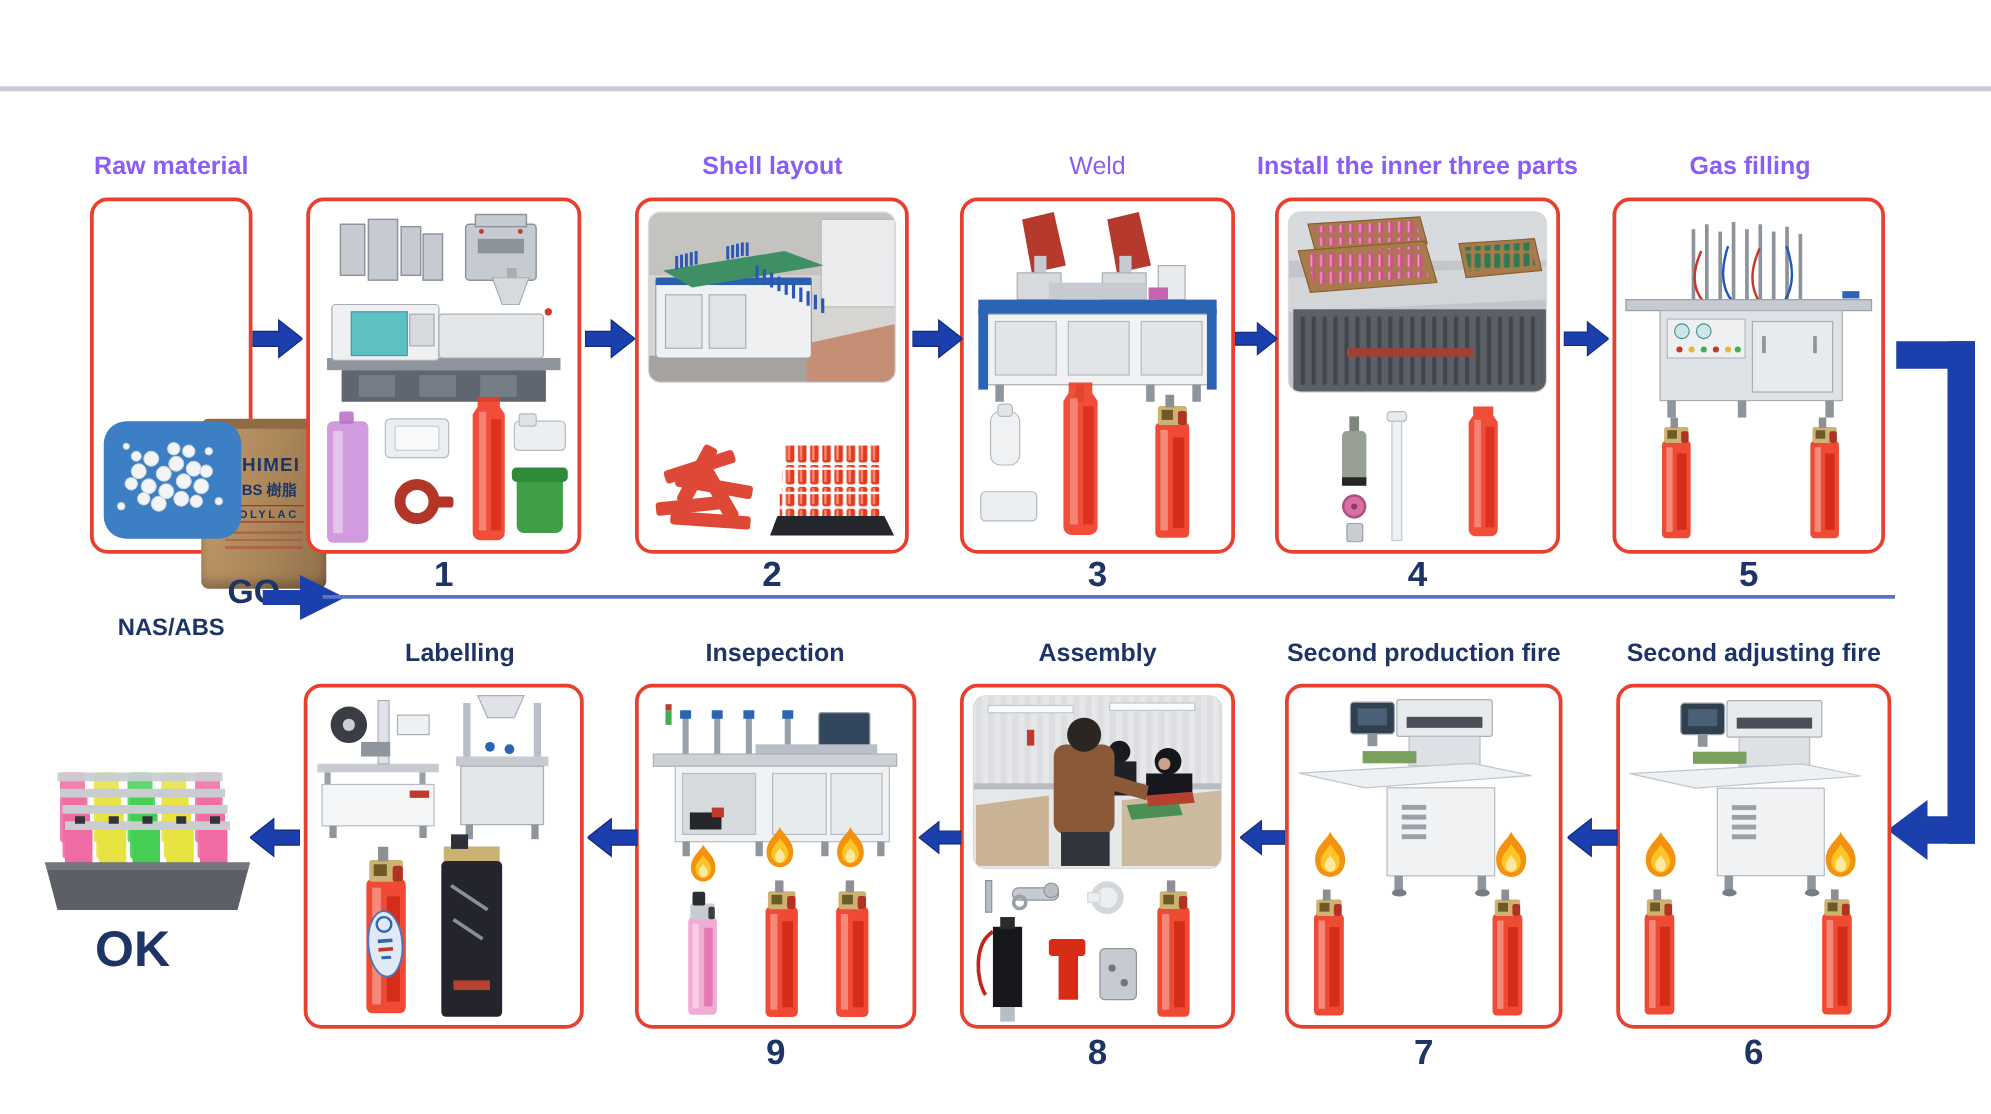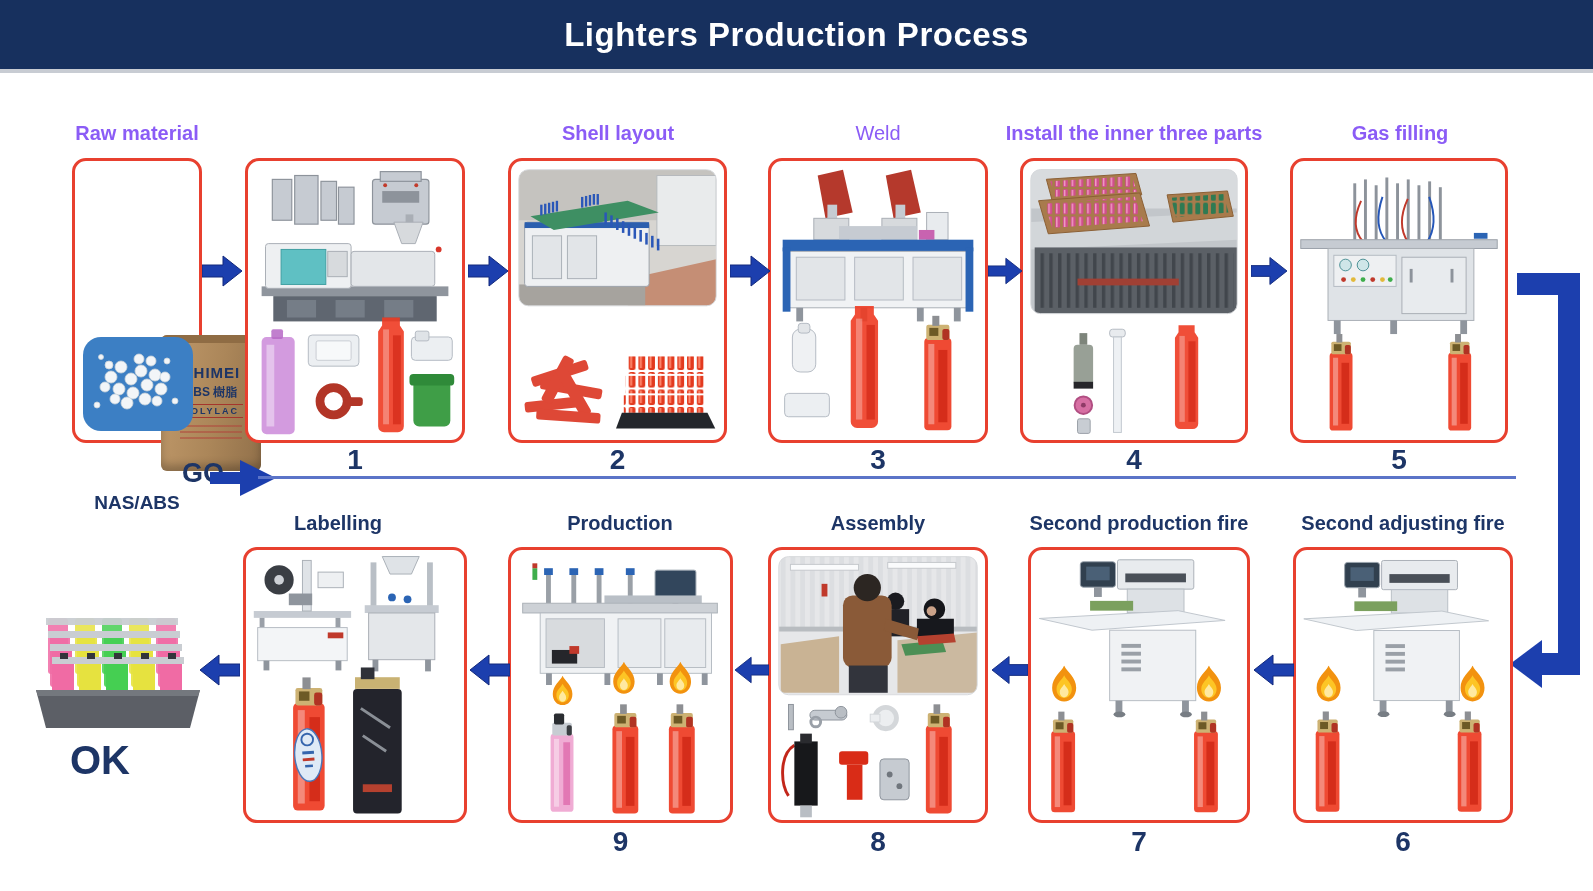--- a/index.html
+++ b/index.html
@@ -11,21 +11,21 @@
           color:#fff;font-size:33px;font-weight:700;letter-spacing:.5px;}
   #hdrline{position:absolute;left:0;top:69px;width:1593px;height:4px;background:#c8ccd3;}
   .lbl{position:absolute;top:122px;text-align:center;color:#8b5cf6;font-weight:700;font-size:20px;}
   .lbl2{position:absolute;top:512px;text-align:center;color:#1d3566;font-weight:700;font-size:20px;}
   .thin{font-weight:400 !important;}
   .num{position:absolute;text-align:center;color:#1d3566;font-weight:700;font-size:28px;}
   .box{position:absolute;border:3px solid #e8402f;border-radius:14px;background:#fff;box-sizing:border-box;}
   .box svg{position:absolute;left:0;top:0;width:100%;height:100%;}
   .cap{position:absolute;text-align:center;color:#1d3566;font-weight:600;font-size:19px;margin-top:48px;}
   #goTxt{position:absolute;left:182px;top:458px;color:#1d3566;font-weight:700;font-size:27px;}
-  #okTxt{position:absolute;left:70px;top:738px;width:120px;color:#1d3566;font-weight:700;font-size:40px;}
+  #okTxt{position:absolute;left:46px;top:738px;width:120px;text-align:center;color:#1d3566;font-weight:700;font-size:40px;}
   #goLine{position:absolute;left:258px;top:476px;width:1258px;height:3px;background:#5b74c8;}
   .arr{position:absolute;width:40px;height:36px;}
   
   #bag{position:absolute;left:86px;top:174px;width:100px;height:136px;border-radius:6px;
        background:linear-gradient(100deg,#c19a6b,#ab8659 55%,#91704a);display:flex;flex-direction:column;
        align-items:center;justify-content:center;gap:3px;box-shadow:inset 0 8px 0 #8f6c44,inset 0 -6px 8px rgba(0,0,0,.25);}
   #bag .brand{font-size:15px;font-weight:800;color:#1d3566;letter-spacing:1px;}
   #bag .l2{font-size:12px;font-weight:700;color:#1d3566;}
   #bag .l3{font-size:9px;font-weight:700;color:#1d3566;letter-spacing:2px;border-top:1px solid #a5352c;
            border-bottom:1px solid #a5352c;padding:1px 4px;}
@@ -79,23 +79,20 @@
       </pattern>
       <pattern id="slots" width="9" height="12" patternUnits="userSpaceOnUse">
         <rect width="3.5" height="12" fill="#41464c"></rect>
       </pattern>
       <pattern id="corrug" width="10" height="12" patternUnits="userSpaceOnUse">
         <rect width="5" height="12" fill="#dcdee1"></rect>
       </pattern>
     </defs>
   </svg>
 
-  <div id="hdr">
-    <div class="t">Lighters Production Process</div>
-  </div>
   <div id="hdrline"></div>
 
   <div class="lbl" style="left:52px;width:170px;">Raw material</div>
   <div class="lbl thin" style="left:738px;width:280px;">Weld</div>
   <div class="lbl" style="left:478px;width:280px;">Shell layout</div>
   <div class="lbl" style="left:1260px;width:280px;">Gas filling</div>
   <div class="lbl" style="left:980px;width:308px;">Install the inner three parts</div>
 
   <div class="box" style="left:72px;top:158px;width:130px;height:285px;">
     <div id="bag">
@@ -379,22 +376,22 @@
 
   <svg class="abs" style="left:1490px;top:258px;width:103px;height:440px;" viewBox="0 0 103 440">
     <g fill="#1c3fae">
       <rect x="27" y="15" width="63" height="22"></rect>
       <rect x="68" y="15" width="22" height="402"></rect>
       <rect x="50" y="395" width="40" height="22"></rect>
       <polygon points="20,406 52,382 52,430"></polygon>
     </g>
   </svg>
 
-  <div class="lbl2" style="left:238px;width:200px;">Labelling</div>
-  <div class="lbl2" style="left:520px;width:200px;">Production</div>
+  <div class="lbl2" style="left:268px;width:200px;">Labelling</div>
+  <div class="lbl2" style="left:520px;width:200px;">Insepection</div>
   <div class="lbl2" style="left:778px;width:200px;">Assembly</div>
   <div class="lbl2" style="left:1029px;width:220px;">Second production fire</div>
   <div class="lbl2" style="left:1293px;width:220px;">Second adjusting fire</div>
 
   <div class="box" style="left:243px;top:547px;width:224px;height:276px;">
     <svg viewBox="0 0 224 276">
       <g>
         <rect x="8" y="62" width="100" height="7" fill="#c6cbd2"></rect>
         <rect x="14" y="69" width="5" height="10" fill="#9aa0a8"></rect>
           <rect x="92" y="69" width="5" height="10" fill="#9aa0a8"></rect>

